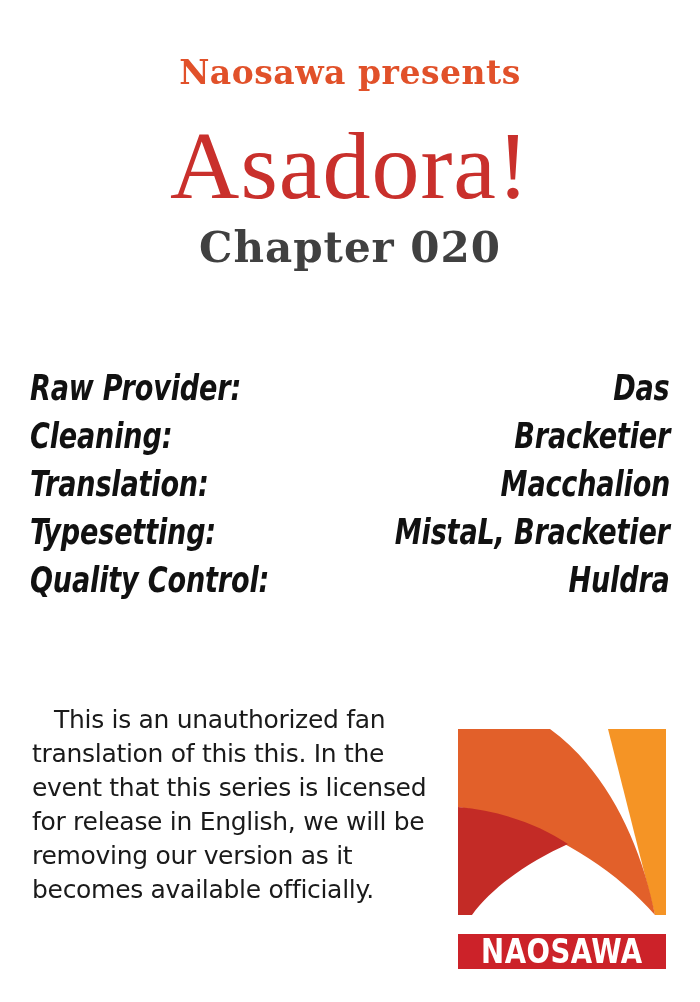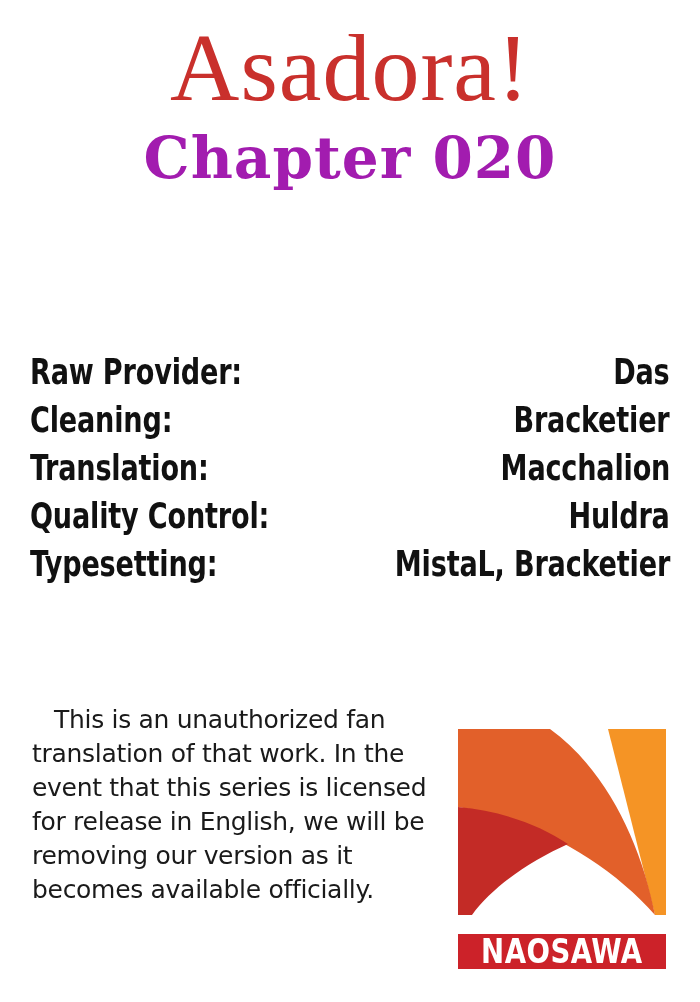--- a/index.html
+++ b/index.html
@@ -41,42 +41,43 @@
     line-height: 1;
     white-space: nowrap;
   }
 
   .series-title {
     font-family: "Liberation Serif", "DejaVu Serif", serif;
     font-weight: 400;
     font-size: 96px;
     color: #c9302c;
     line-height: 1;
-    margin-top: 20px;
+    margin-top: 29px;
     letter-spacing: 1px;
     white-space: nowrap;
   }
 
   .chapter-line {
     font-family: "DejaVu Serif", "Liberation Serif", serif;
     font-weight: 700;
-    font-size: 58px;
-    color: #a21caf;
+    font-size: 42px;
+    color: #404040;
     line-height: 1;
     margin-top: 13px;
     letter-spacing: 1px;
     white-space: nowrap;
   }
 
   
   .credits {
     position: absolute;
     left: 30px;
-    top: 352px;
+    top: 368px;
     width: 640px;
+    font-style: italic;
   }
   .credit-row {
     display: flex;
     justify-content: space-between;
     align-items: baseline;
     height: 48px;
     font-family: "DejaVu Sans Condensed", "Liberation Sans Narrow", "Liberation Sans", sans-serif;
     font-weight: 700;
     font-size: 35px;
     color: #111111;
@@ -143,20 +144,21 @@
     transform: scaleX(0.93);
     line-height: 1;
   }
 </style>
 </head>
 <body>
 
 <div class="page">
 
   <div class="header">
+    <div class="presents">Naosawa presents</div>
     <div class="series-title">Asadora!</div>
     <div class="chapter-line">Chapter 020</div>
   </div>
 
   <div class="credits">
 
     <div class="credit-row">
       <span class="credit-label">Raw Provider:</span>
       <span class="credit-value">Das</span>
     </div>
@@ -165,32 +167,32 @@
       <span class="credit-label">Cleaning:</span>
       <span class="credit-value">Bracketier</span>
     </div>
 
     <div class="credit-row">
       <span class="credit-label">Translation:</span>
       <span class="credit-value">Macchalion</span>
     </div>
 
     <div class="credit-row">
+      <span class="credit-label">Typesetting:</span>
+      <span class="credit-value">MistaL, Bracketier</span>
+    </div>
+
+    <div class="credit-row">
       <span class="credit-label">Quality Control:</span>
       <span class="credit-value">Huldra</span>
     </div>
 
-    <div class="credit-row">
-      <span class="credit-label">Typesetting:</span>
-      <span class="credit-value">MistaL, Bracketier</span>
-    </div>
-
   </div>
 
-  <div class="disclaimer">This is an unauthorized fan translation of that work. In the event that this series is licensed for release in English, we will be removing our version as it becomes available officially.</div>
+  <div class="disclaimer">This is an unauthorized fan translation of this this. In the event that this series is licensed for release in English, we will be removing our version as it becomes available officially.</div>
 
   <div class="logo">
 
     <svg class="logo-mark" viewBox="0 0 208 186" preserveAspectRatio="none">
 
       <path d="M 150 0 L 208 0 L 208 186 L 197 186 Z" fill="#f59425"></path>
 
       <path d="M 0 0 L 92 0 C 150 42 184 118 197 186 C 150 132 72 88 0 78 Z" fill="#e2602a"></path>
 
       <path d="M 0 78 C 44 82 82 96 110 115 C 72 132 34 158 14 186 L 0 186 Z" fill="#c32b26"></path>

